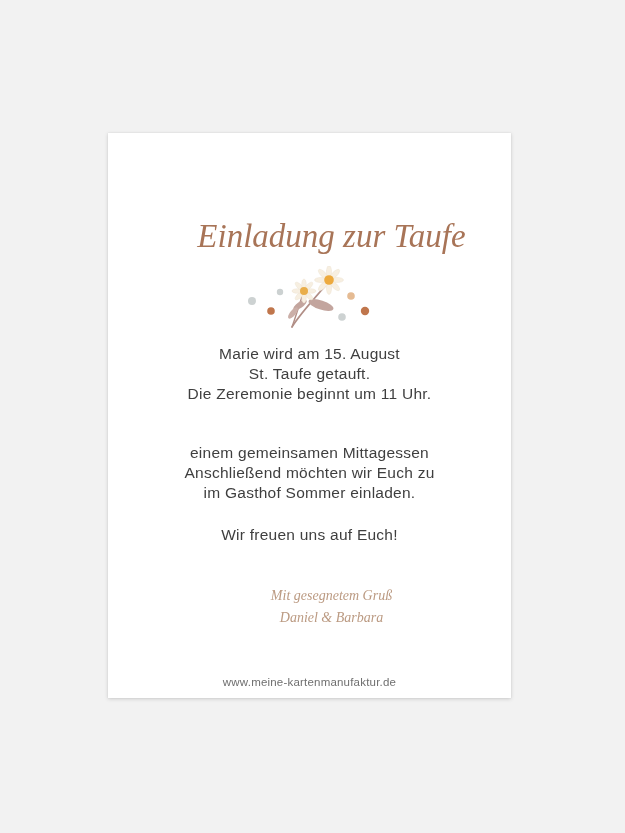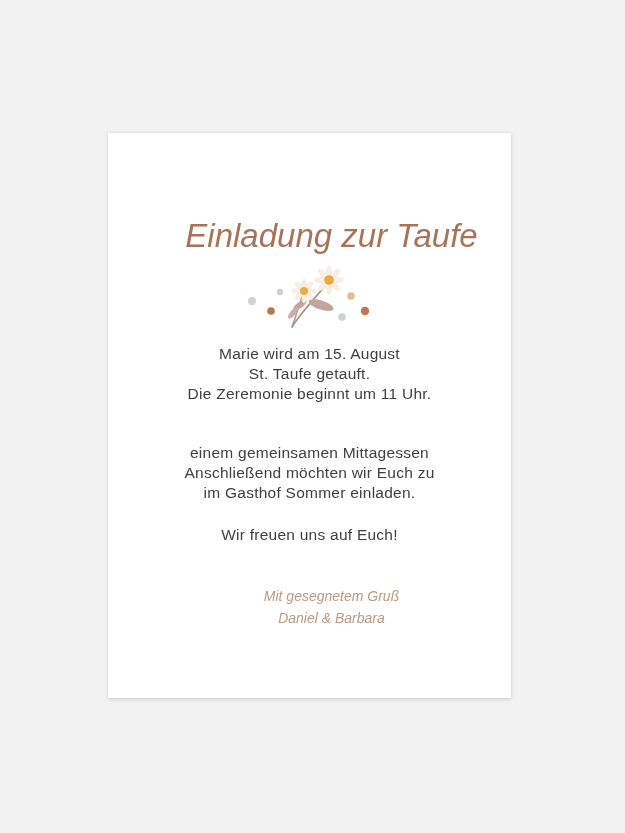--- a/index.html
+++ b/index.html
@@ -32,21 +32,21 @@
     background:var(--card-bg);
     box-shadow:0 1px 4px rgba(0,0,0,0.16), 0 0 1px rgba(0,0,0,0.10);
   }
   .card > div{
     position:absolute;
     left:0;
     right:0;
     text-align:center;
   }
   .script{
-    font-family:Liberation Sans, sans-serif;
+    font-family:Liberation Serif, serif;
     font-style:italic;
     font-weight:400;
     margin-left:44px;
   }
   .title{
     top:78px;
     font-size:33px;
     line-height:50px;
     color:var(--title-script);
     white-space:nowrap;
@@ -143,15 +143,16 @@
       <div>im Gasthof Sommer einladen.</div>
     </div>
 
     <div class="body-block closing">Wir freuen uns auf Euch!</div>
 
     <div class="signature script">
       <div>Mit gesegnetem Gruß</div>
       <div>Daniel &amp; Barbara</div>
     </div>
 
+    <div class="footer-url">www.meine-kartenmanufaktur.de</div>
 
   </div>
 </div>
 
 </body></html>

